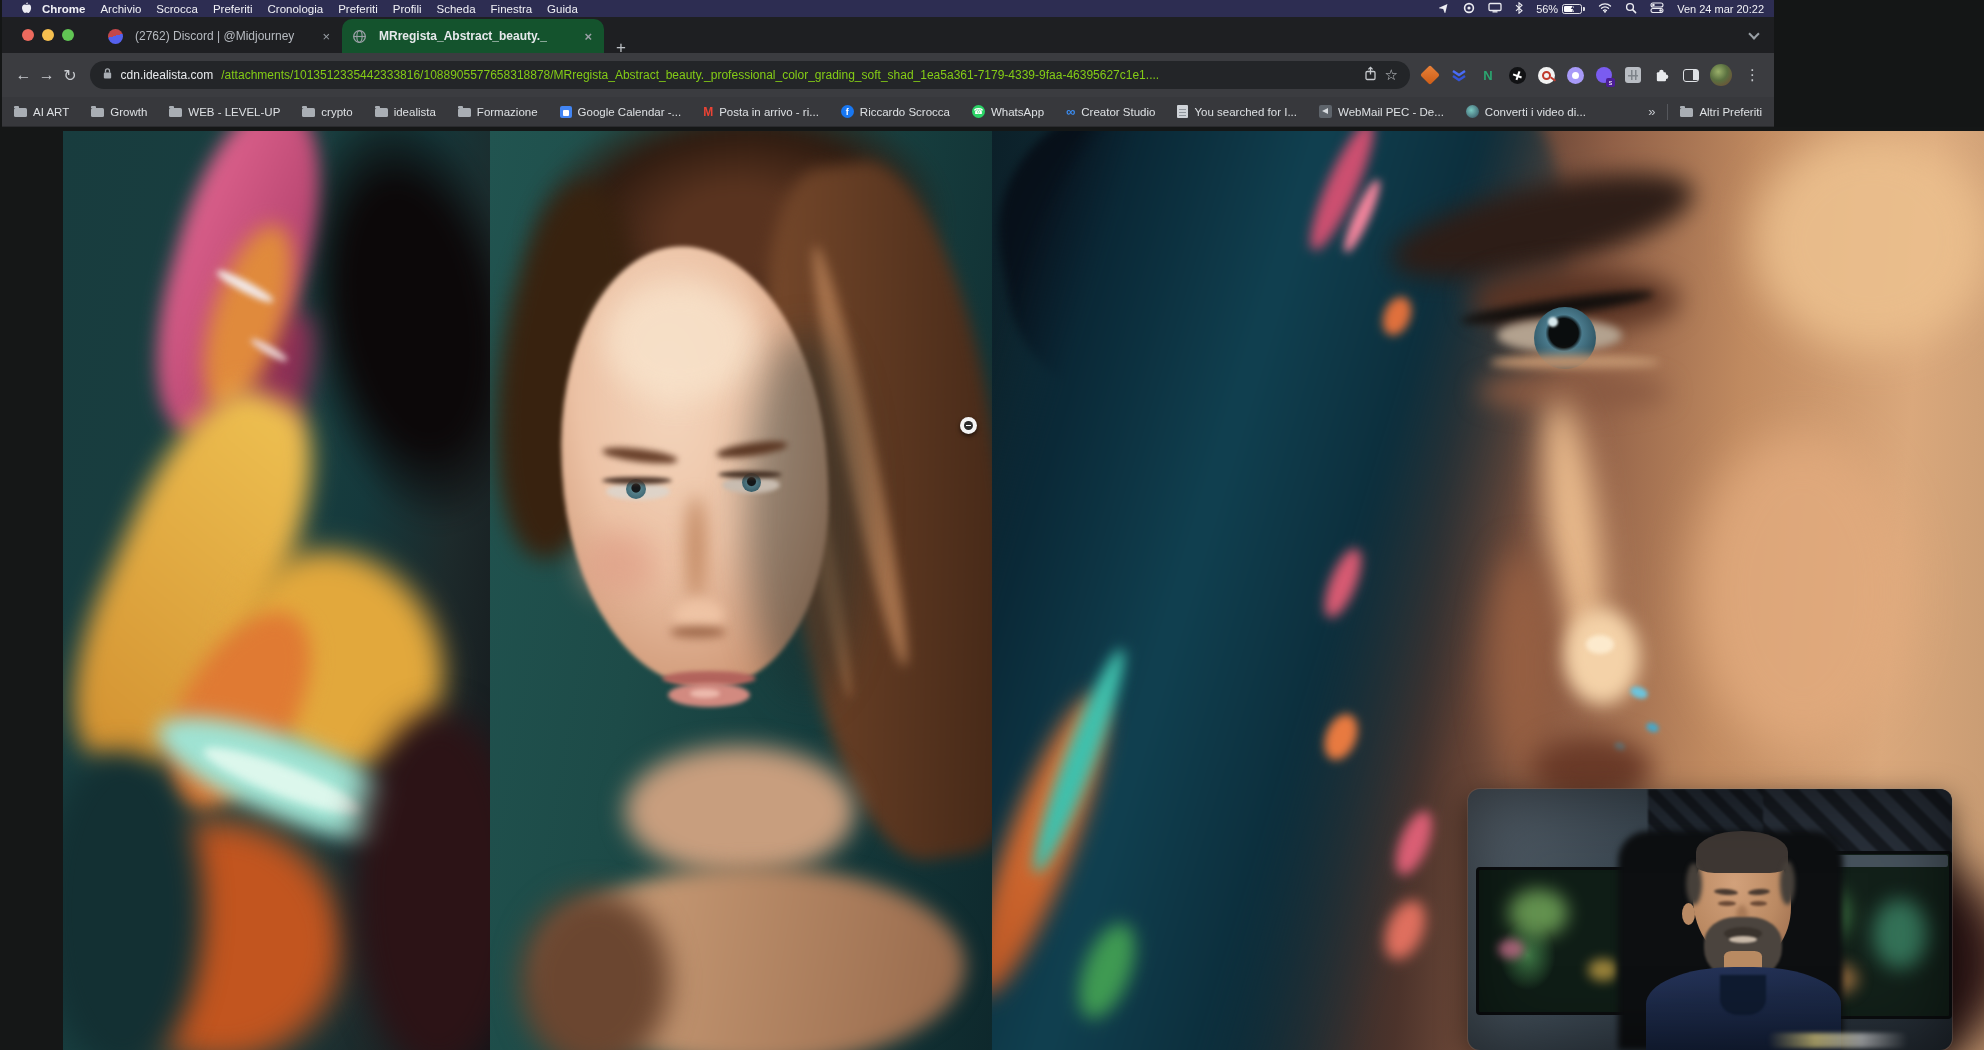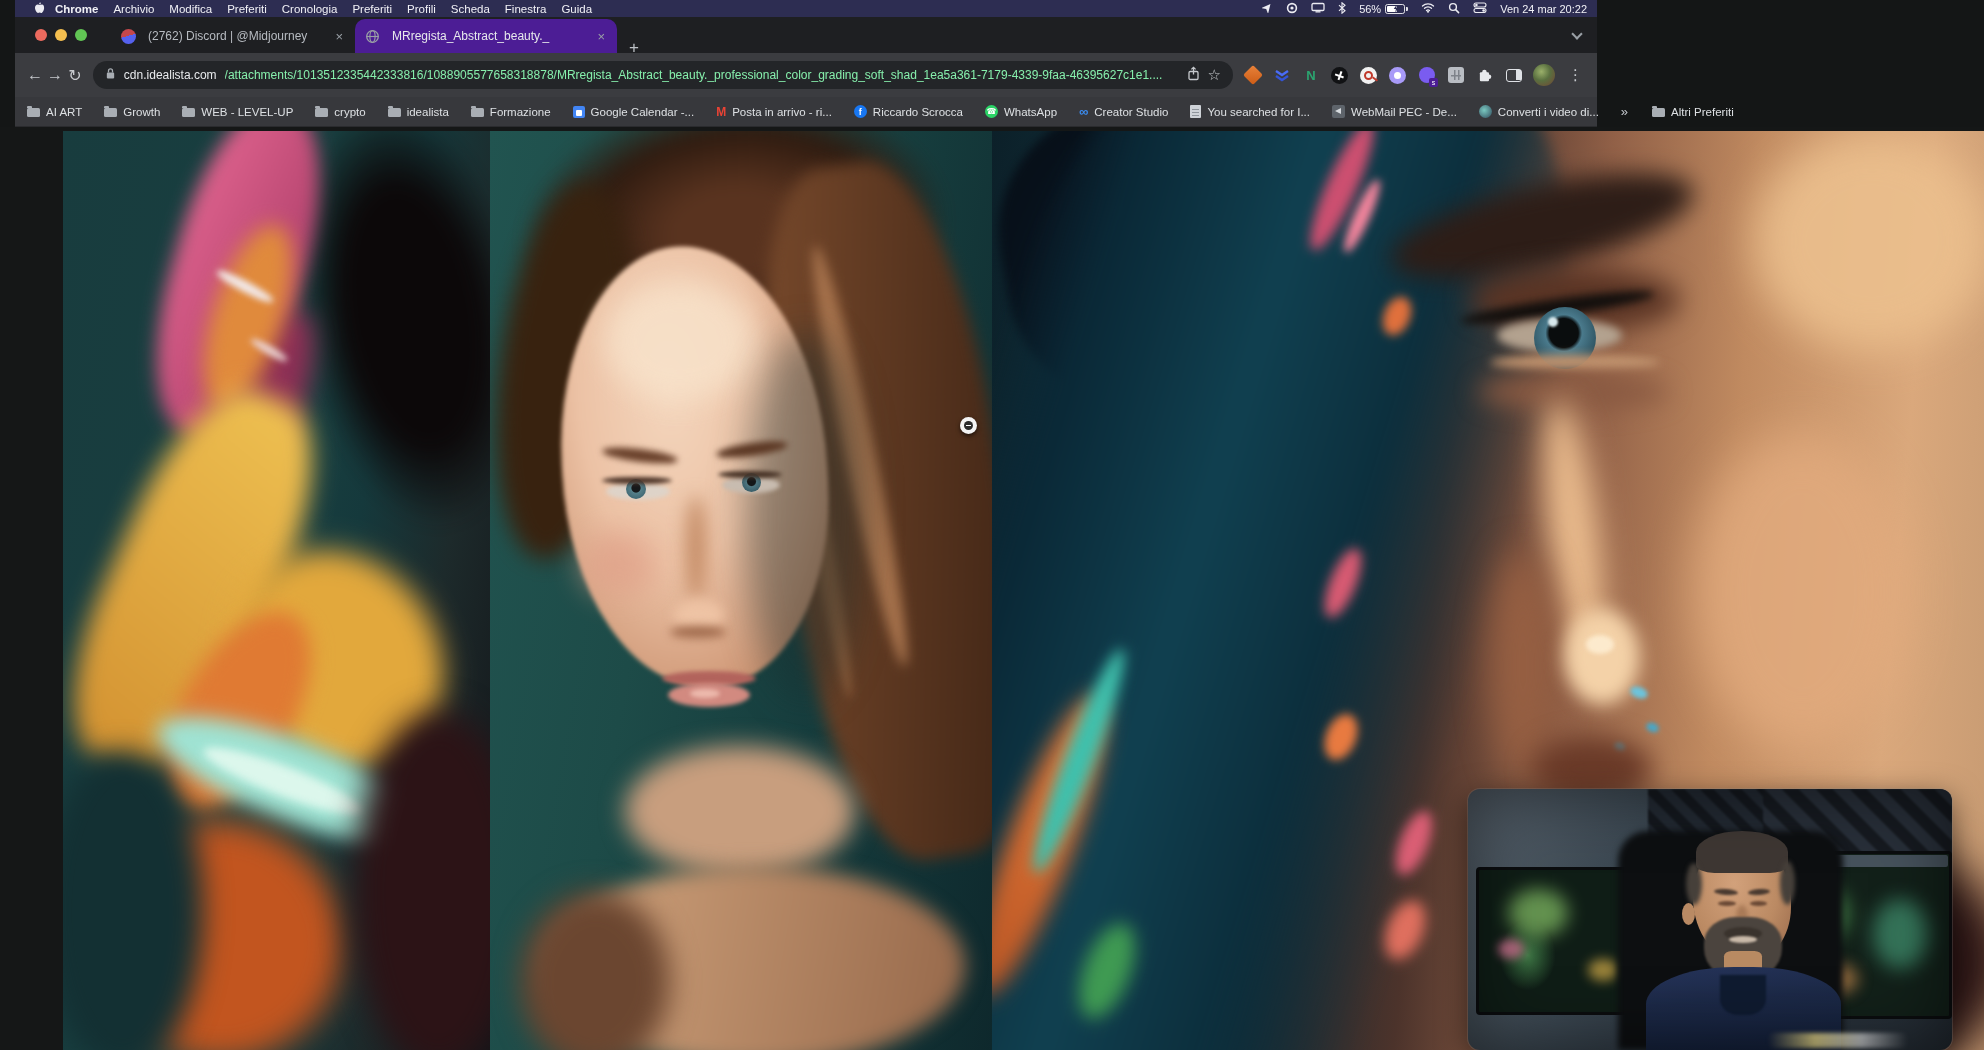--- a/index.html
+++ b/index.html
@@ -1,18 +1,18 @@
 <!DOCTYPE html>
 <html><head>
 <meta charset="utf-8">
 <style>
   * { margin:0; padding:0; box-sizing:border-box; }
   html,body { width:1984px; height:1050px; overflow:hidden; background:#141616;
     font-family:"Liberation Sans","DejaVu Sans",sans-serif; }
-  .bar { position:absolute; left:15px; width:1582px; }
+  .bar { position:absolute; left:2px; width:1772px; }
 
   
   #menubar { top:0; height:17px; background:#2d2d52; display:flex; align-items:center;
     color:#f1f1f6; font-size:11.5px; padding:0 10px; }
   #menubar .apple { margin:0 10px 0 8px; display:flex; }
   #menubar .menus { display:flex; gap:15px; }
   #menubar .menus span { white-space:nowrap; }
   #menubar .menus span:first-child { font-weight:bold; }
   #menubar .grow { flex:1; }
   #menubar .status { display:flex; align-items:center; gap:13px; font-size:11px; }
@@ -24,38 +24,38 @@
     clip-path:polygon(60% 0,10% 55%,45% 55%,35% 100%,90% 40%,52% 40%); }
   .batt .nub { width:2px; height:4px; background:rgba(255,255,255,.85); border-radius:0 1px 1px 0; margin-left:-3px; }
 
   
   #tabstrip { top:17px; height:36px; background:#1e1f22; display:flex; align-items:flex-end; }
   .lights { display:flex; gap:8px; align-items:center; position:absolute; left:20px; top:12px; }
   .light { width:12px; height:12px; border-radius:50%; }
   .tab { position:absolute; height:34px; display:flex; align-items:center; gap:12px;
     font-size:12px; padding:0 10px; }
   #tab1 { left:96px; width:244px; color:#b7bbc1; }
-  #tab2 { left:340px; width:262px; background:#4c1d95; border-radius:10px 10px 0 0; color:#e7e9ec; }
+  #tab2 { left:340px; width:262px; background:#14532d; border-radius:10px 10px 0 0; color:#e7e9ec;font-weight:bold; }
   .tab .title { flex:1; white-space:nowrap; overflow:hidden; }
   .tab .close { color:#9aa0a6; font-size:13px; padding:0 2px; }
   .fav-discord { width:15px; height:15px; border-radius:50%; flex:none;
     background:linear-gradient(165deg,#c4474b 0 46%,#5561ee 46% 100%); }
   .fav-globe { flex:none; display:flex; }
   #newtab { position:absolute; left:614px; top:22px; color:#bdc1c6; font-size:17px; line-height:17px; }
   #tabchevron { position:absolute; right:16px; top:13px; width:8px; height:8px;
     border-left:2px solid #9aa0a6; border-bottom:2px solid #9aa0a6; transform:rotate(-45deg); }
 
   
   #toolbar { top:53px; height:44px; background:#3b3c40; display:flex; align-items:center; padding:0 10px; }
   .navbtn { width:26px; height:26px; display:flex; align-items:center; justify-content:center;
     color:#c7cace; font-size:16px; }
   #omnibox { margin-left:8px; width:1478px; height:28px; background:#232528; border-radius:14px;
     display:flex; align-items:center; padding:0 12px; gap:8px; }
   #omnibox .host { color:#e8eaed; font-size:12px; white-space:nowrap; }
-  #omnibox .path { color:#86efac; font-size:12px; white-space:nowrap; overflow:hidden; flex:1; }
+  #omnibox .path { color:#84cc16; font-size:12px; white-space:nowrap; overflow:hidden; flex:1; }
   #omnibox .star { color:#c6c9cd; font-size:15px; }
   #extrow { display:flex; align-items:center; gap:9px; margin-left:10px; }
   .ext { width:20px; height:20px; display:flex; align-items:center; justify-content:center; position:relative; }
   .ext-fox { width:14px; height:14px; transform:rotate(45deg); border-radius:2px;
     background:linear-gradient(135deg,#e8823a,#cd5c16); }
   .ext-n { color:#2ba570; font-weight:bold; font-size:13px; }
   .ext-dark { width:17px; height:17px; border-radius:50%; background:#111214; display:flex; align-items:center; justify-content:center; }
   .ext-dark i { width:9px; height:9px; background:
     linear-gradient(#fff,#fff) center/9px 2px no-repeat,
     linear-gradient(#fff,#fff) center/2px 9px no-repeat; transform:rotate(20deg); }
@@ -127,21 +127,21 @@
 <div id="menubar" class="bar">
   <span class="apple">
     <svg width="12" height="13" viewBox="0 0 12 13">
         <path d="M9 2.6c-.8 0-1.6.5-2.1.5S5.6 2.6 4.8 2.6C3.2 2.6 2 4 2 5.8 2 8.3 3.9 11 5 11c.6 0 .9-.4 1.6-.4s1 .4 1.6.4c1.1 0 2.9-2.7 2.9-5.1C11.1 4 10.5 2.6 9 2.6z" fill="#ececf2"></path>
         <rect x="6.3" y="0.4" width="1.4" height="2" rx="0.7" fill="#ececf2" transform="rotate(18 7 1.4)"></rect>
       </svg>
   </span>
   <span class="menus">
     <span>Chrome</span>
     <span>Archivio</span>
-    <span>Modifica</span>
+    <span>Scrocca</span>
     <span>Preferiti</span>
     <span>Cronologia</span>
     <span>Preferiti</span>
     <span>Profili</span>
     <span>Scheda</span>
     <span>Finestra</span>
     <span>Guida</span>
   </span>
   <span class="grow"></span>
   <span class="status">

